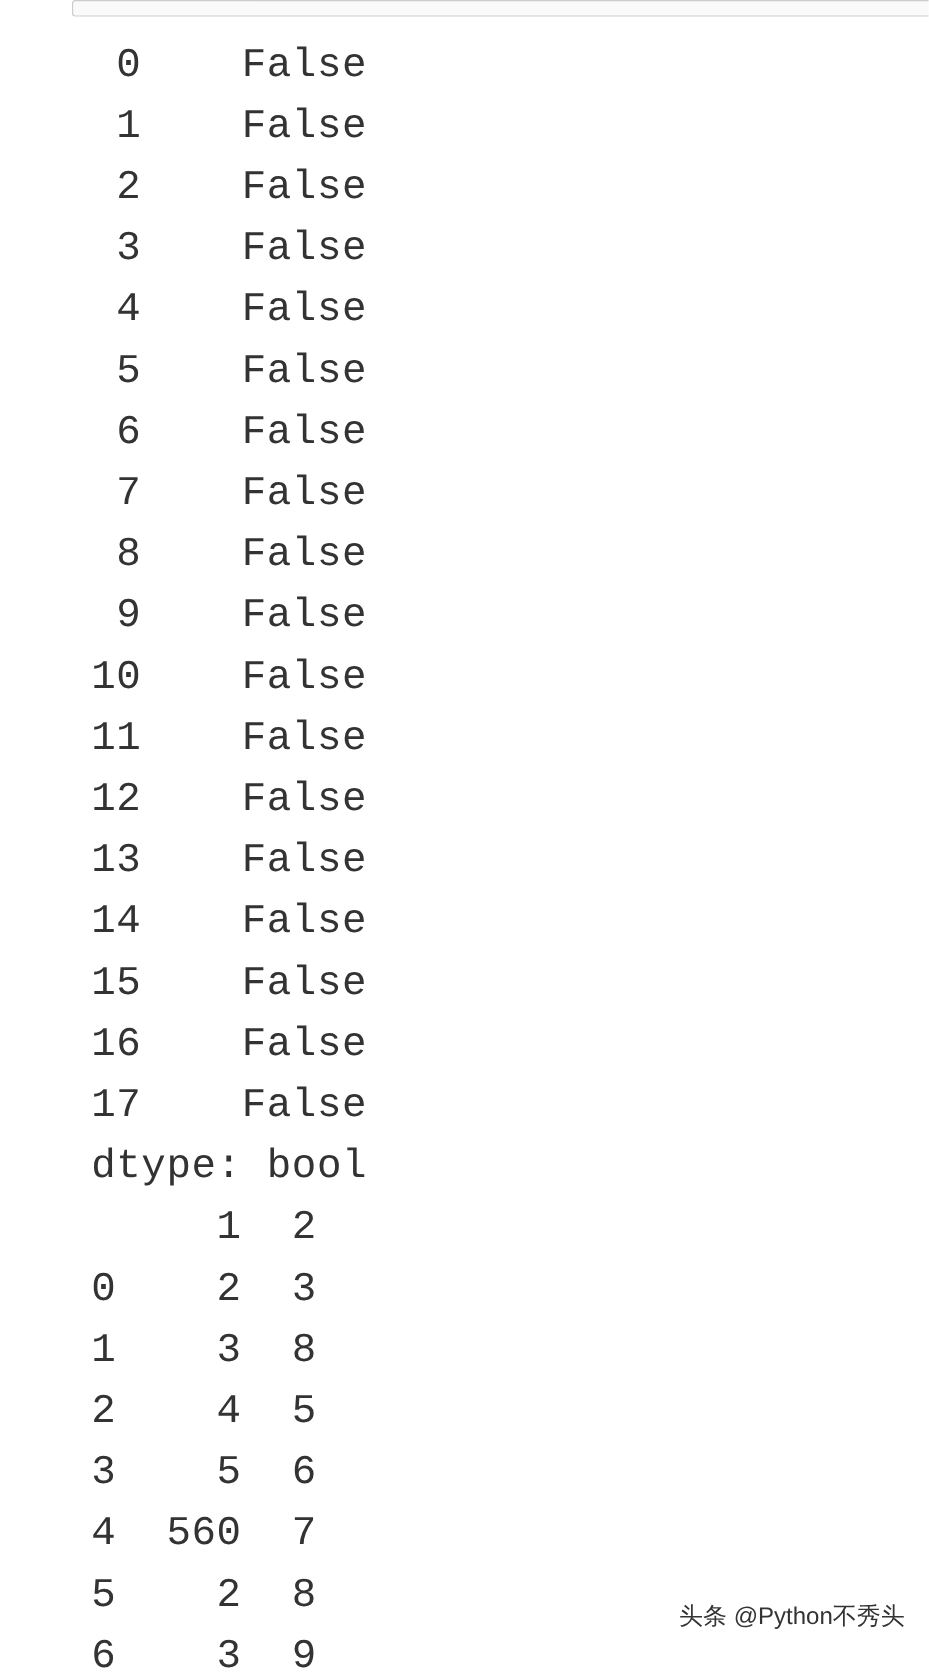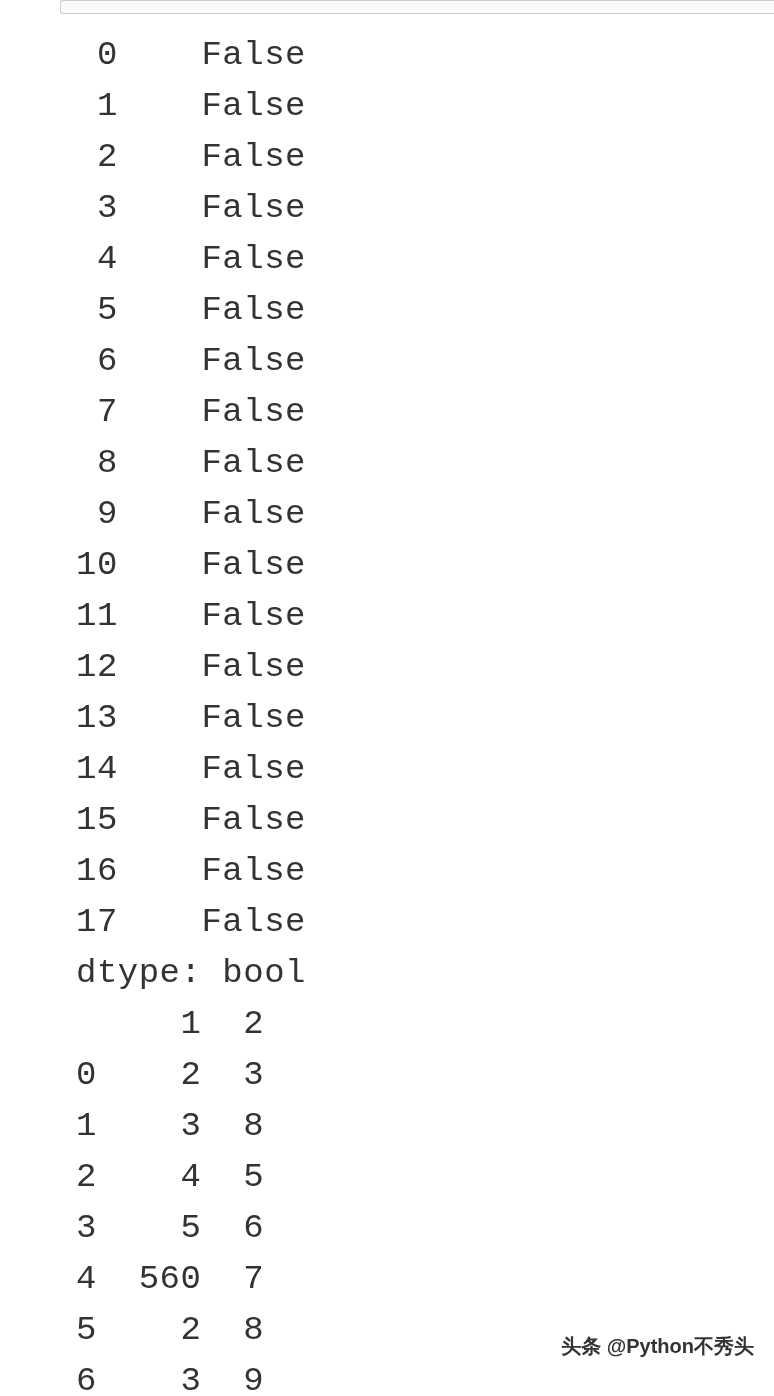--- a/index.html
+++ b/index.html
@@ -42,21 +42,21 @@
       bottom: 36px;
       right: 20px;
       font-family: "Microsoft YaHei", sans-serif;
       font-size: 20px;
       color: #333333;
       text-shadow: 
         -1px -1px 0 #fff,
         1px -1px 0 #fff,
         -1px 1px 0 #fff,
         1px 1px 0 #fff;
-      font-weight: 700;
+      font-weight: 400;
     }
   </style>
 </head>
 <body>
 
 <div class="top-border"></div>
 
 <div class="output" id="output-container"><div> 0    False</div><div> 1    False</div><div> 2    False</div><div> 3    False</div><div> 4    False</div><div> 5    False</div><div> 6    False</div><div> 7    False</div><div> 8    False</div><div> 9    False</div><div>10    False</div><div>11    False</div><div>12    False</div><div>13    False</div><div>14    False</div><div>15    False</div><div>16    False</div><div>17    False</div><div>dtype: bool</div><div>     1  2</div><div>0    2  3</div><div>1    3  8</div><div>2    4  5</div><div>3    5  6</div><div>4  560  7</div><div>5    2  8</div><div>6    3  9</div></div>
 
 <div class="watermark">头条 @Python不秀头</div>

